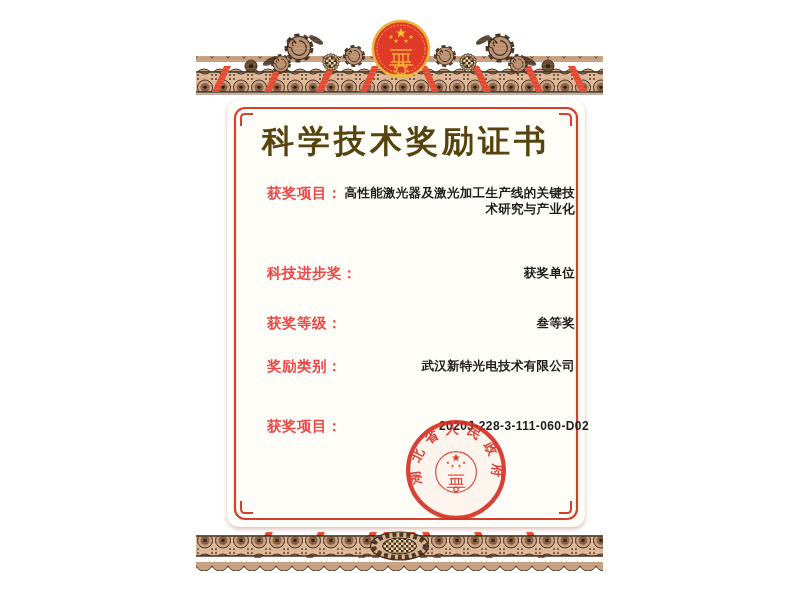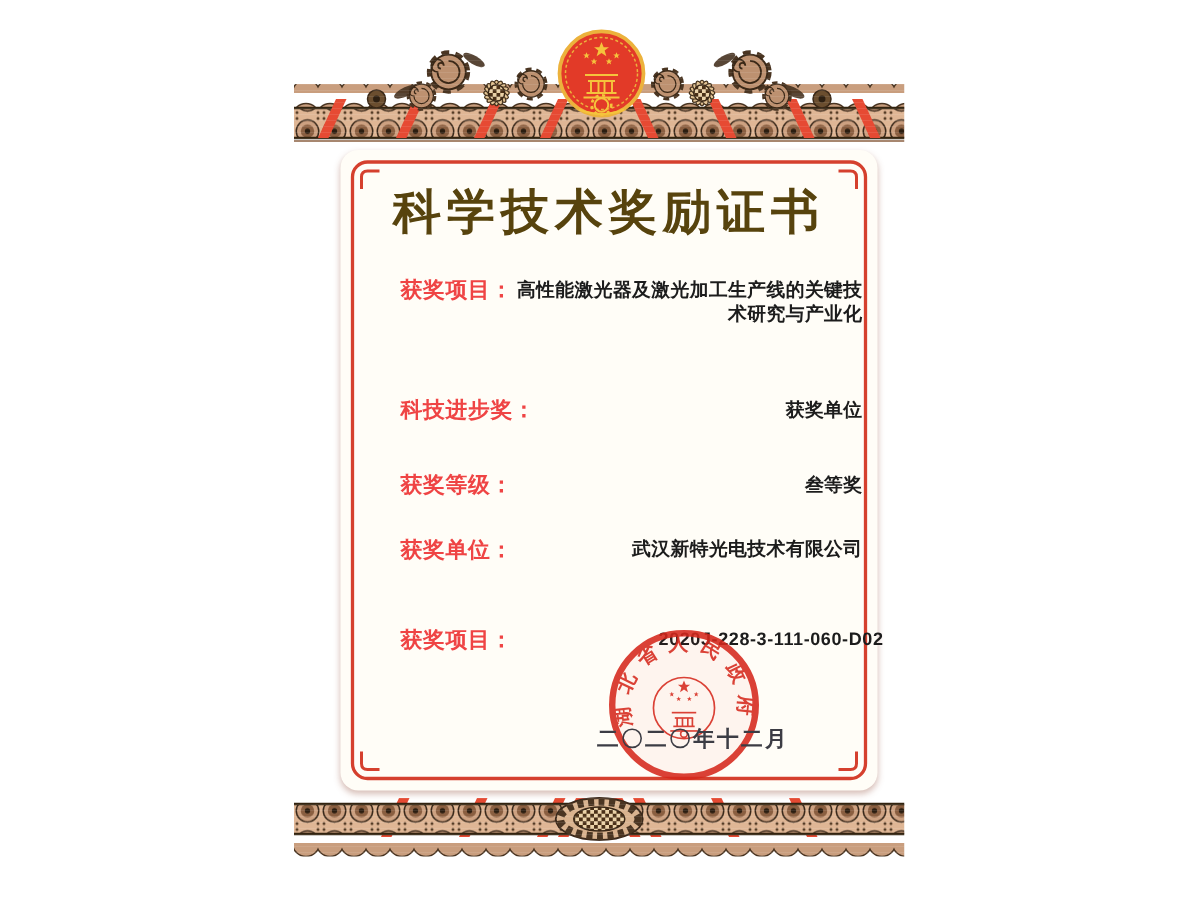--- a/index.html
+++ b/index.html
@@ -166,21 +166,21 @@
       </div>
       <div class="row" style="top:164px">
         <span class="lbl">科技进步奖：</span>
         <span class="val">获奖单位</span>
       </div>
       <div class="row" style="top:214px">
         <span class="lbl">获奖等级：</span>
         <span class="val">叁等奖</span>
       </div>
       <div class="row" style="top:257px">
-        <span class="lbl">获奖单位：</span>
+        <span class="lbl">奖励类别：</span>
         <span class="val">武汉新特光电技术有限公司</span>
       </div>
       <div class="row" style="top:317px">
         <span class="lbl">获奖项目：</span>
         <span class="val num">2020J-228-3-111-060-D02</span>
       </div>
 
       <svg class="seal" viewBox="0 0 110 110">
         <circle cx="55" cy="55" r="47" fill="rgba(226,58,44,.05)" stroke="#d6281c" stroke-width="4.2"></circle>
         <path id="sealArc" d="M22.4,70.2 A36,36 0 1 1 87.6,70.2" fill="none"></path>
@@ -201,21 +201,20 @@
           <path d="M50.5,63.5 V69"></path>
             <path d="M54,63.5 V69"></path>
             <path d="M57.5,63.5 V69"></path>
             <path d="M60.5,63.5 V69"></path>
           <path d="M48,69 H62"></path>
             <path d="M46,72 H64"></path>
           <circle cx="55" cy="74" r="2.2"></circle>
         </g>
       </svg>
 
-      <div class="cert-date">二〇二〇年十二月</div>
     </div>
 
     <svg class="band band-bottom" viewBox="0 0 407 52">
       <g>
         <use href="#ribbon" transform="translate(58,28)"></use>
         <use href="#ribbon" transform="translate(110,28)"></use>
         <use href="#ribbon" transform="translate(162,28)"></use>
         <use href="#ribbon" transform="translate(176,28)"></use>
         <use href="#ribbon" transform="translate(245,28) scale(-1,1)"></use>
         <use href="#ribbon" transform="translate(297,28) scale(-1,1)"></use>

